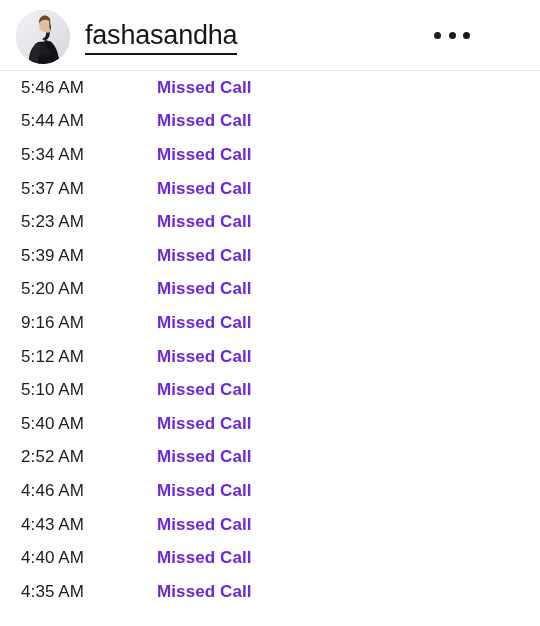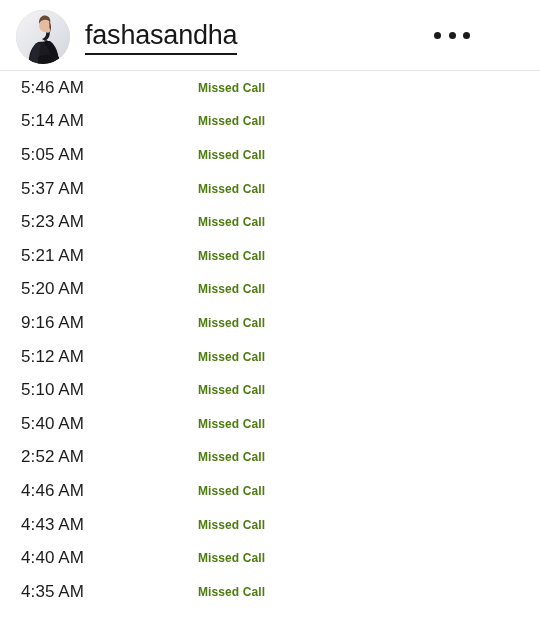--- a/index.html
+++ b/index.html
@@ -111,26 +111,25 @@
     font-size: 17px;
     font-weight: 400;
     color: #1c1c1e;
     letter-spacing: 0.1px;
     white-space: nowrap;
   }
 
   .call-status {
     position: absolute;
     left: 157px;
-    font-size: 12px;
+    font-size: 17px;
     font-weight: 700;
-    color: #4d7c0f;
+    color: #6d28d9;
     letter-spacing: 0.1px;
     white-space: nowrap;
-    margin-left: 41px;
   }
 </style>
 </head>
 <body>
 
 <div class="screen">
 
   <div class="header">
 
     <div class="avatar">
@@ -176,37 +175,37 @@
   </div>
 
   <div class="header-divider"></div>
 
   <div class="call-list" id="call-list">
       <div class="call-row">
         <span class="call-time">5:46 AM</span>
         <span class="call-status">Missed Call</span>
       </div>
       <div class="call-row">
-        <span class="call-time">5:14 AM</span>
-        <span class="call-status">Missed Call</span>
-      </div>
-      <div class="call-row">
-        <span class="call-time">5:05 AM</span>
+        <span class="call-time">5:44 AM</span>
+        <span class="call-status">Missed Call</span>
+      </div>
+      <div class="call-row">
+        <span class="call-time">5:34 AM</span>
         <span class="call-status">Missed Call</span>
       </div>
       <div class="call-row">
         <span class="call-time">5:37 AM</span>
         <span class="call-status">Missed Call</span>
       </div>
       <div class="call-row">
         <span class="call-time">5:23 AM</span>
         <span class="call-status">Missed Call</span>
       </div>
       <div class="call-row">
-        <span class="call-time">5:21 AM</span>
+        <span class="call-time">5:39 AM</span>
         <span class="call-status">Missed Call</span>
       </div>
       <div class="call-row">
         <span class="call-time">5:20 AM</span>
         <span class="call-status">Missed Call</span>
       </div>
       <div class="call-row">
         <span class="call-time">9:16 AM</span>
         <span class="call-status">Missed Call</span>
       </div>

